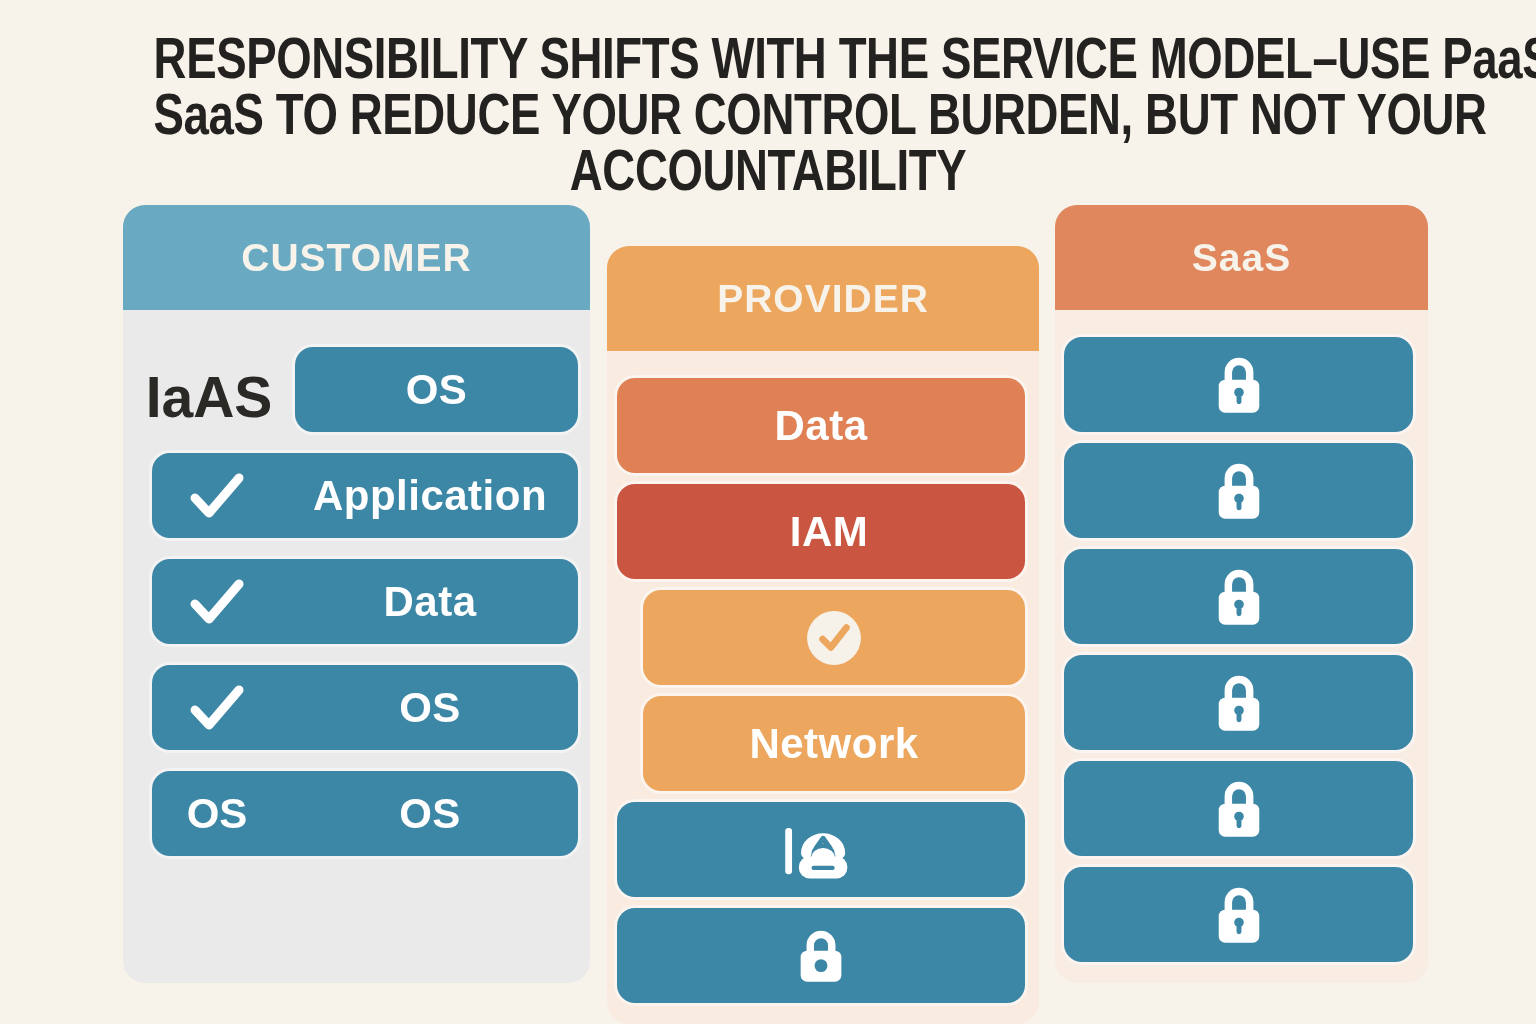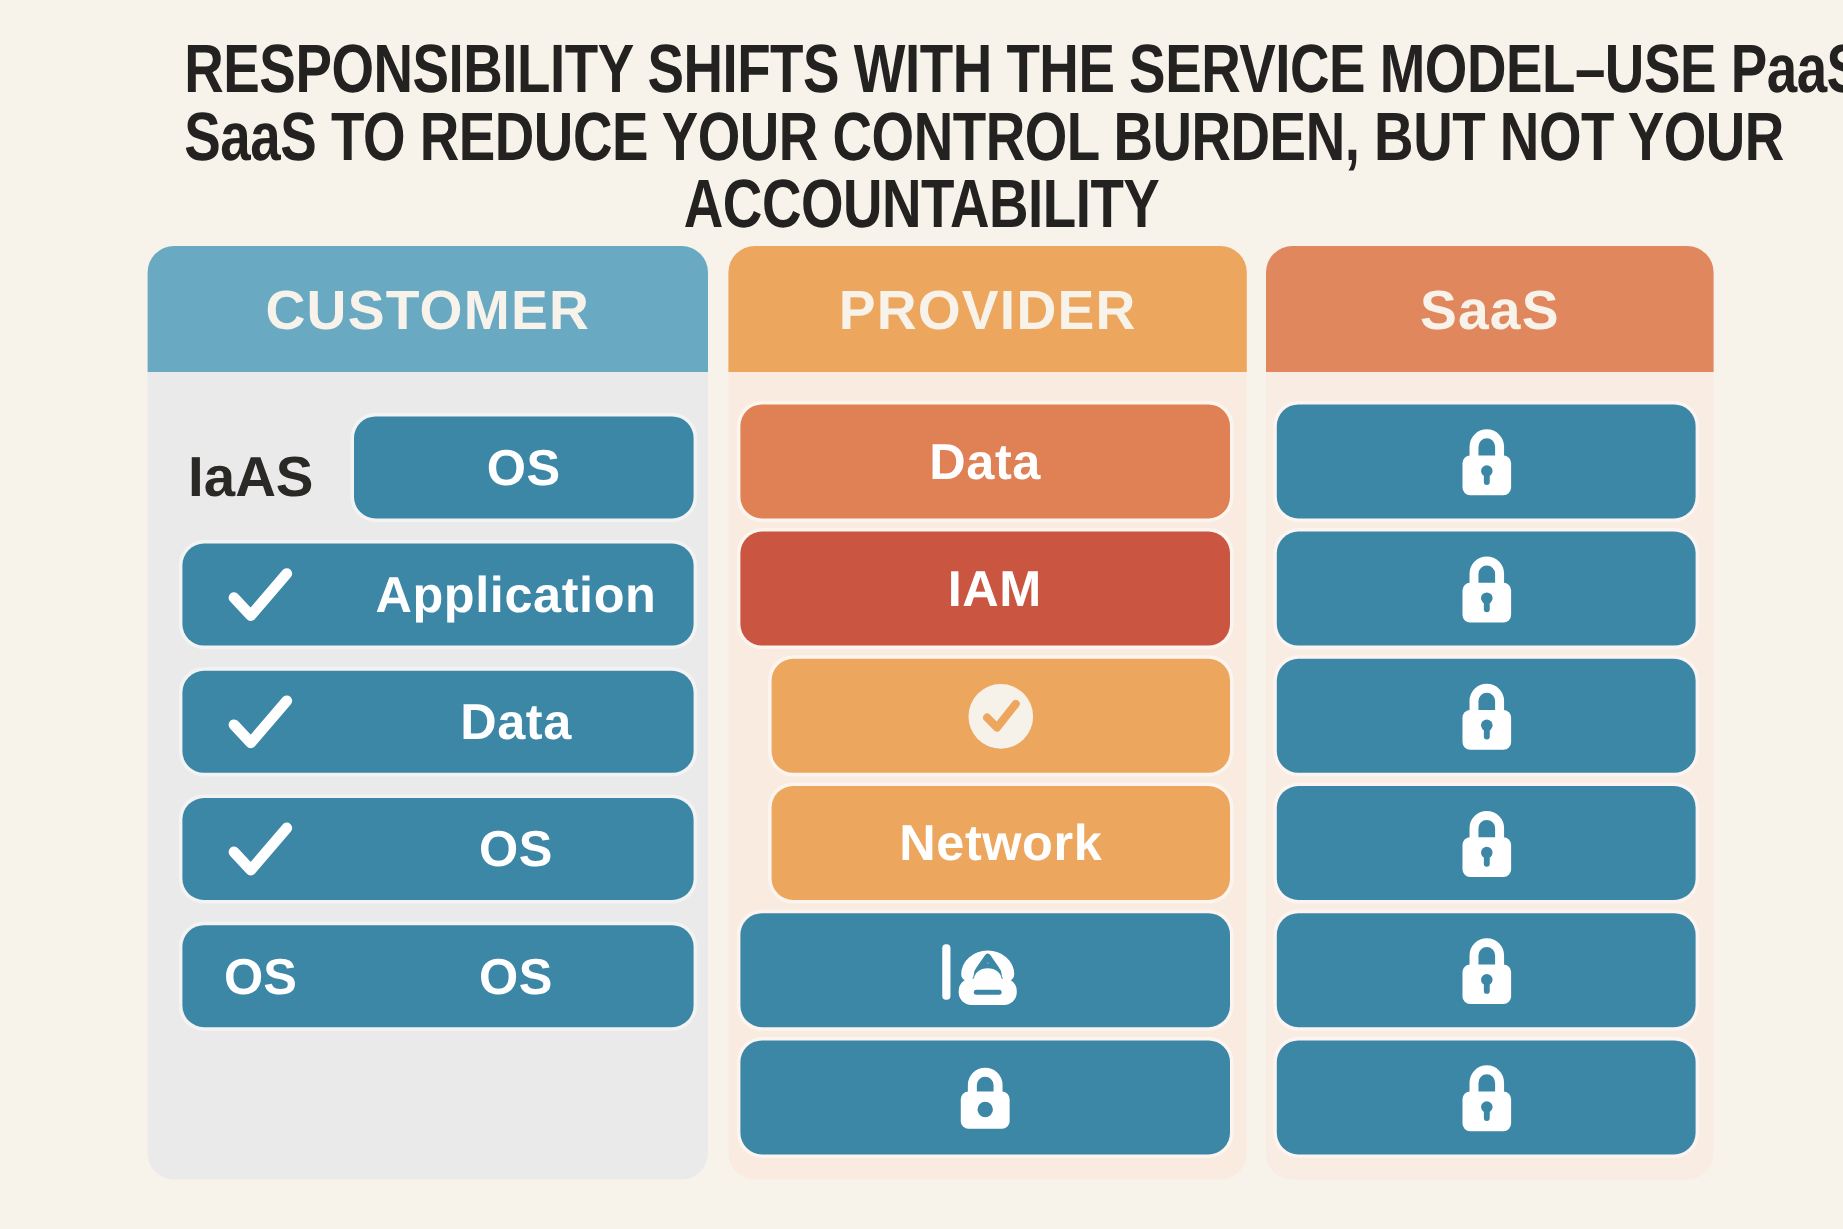--- a/index.html
+++ b/index.html
@@ -29,24 +29,24 @@
   .column { position: absolute; top: 205px; }
   .col-customer { left: 123px; width: 467px; }
   .col-provider { left: 607px; width: 432px; }
   .col-saas     { left: 1055px; width: 373px; }
 
   .column-header {
     height: 105px;
     border-radius: 22px 22px 0 0;
     display: flex; align-items: center; justify-content: center;
     color: #f7f3ea;
-    font-weight: bold; font-size: 46px; letter-spacing: 1px;
+    font-weight: bold; font-size: 39px; letter-spacing: 1px;
   }
   .col-customer .column-header { background: var(--customer-header-bg); }
-  .col-provider .column-header { background: var(--provider-header-bg); }
+  .col-provider .column-header { background: var(--provider-header-bg); margin-top: 41px; }
   .col-saas     .column-header { background: var(--saas-header-bg); }
 
   .column-body {
     border-radius: 0 0 22px 22px;
     padding: 27px 0 21px 0;
     display: flex; flex-direction: column; gap: 11px;
     min-height: 625px;
   }
   .col-customer .column-body { background: var(--customer-body-bg); }
   .col-provider .column-body { background: var(--provider-body-bg); }
@@ -90,21 +90,21 @@
   }
   .pill-center {
     flex: 1; display: flex; align-items: center; justify-content: center;
   }
 
   .side-label {
     position: absolute; left: 0; top: 0; width: 172px; height: 100%;
     display: flex; align-items: center; justify-content: center;
     padding-top: 24px; box-sizing: border-box;
     color: var(--iaas-label-text, #2a2925);
-    font-weight: bold; font-size: 47px;
+    font-weight: bold; font-size: 57px;
   }
 
   .icon { display: block; }
 </style>
 </head>
 <body>
 
 <div class="canvas">
 
   <div class="title">

